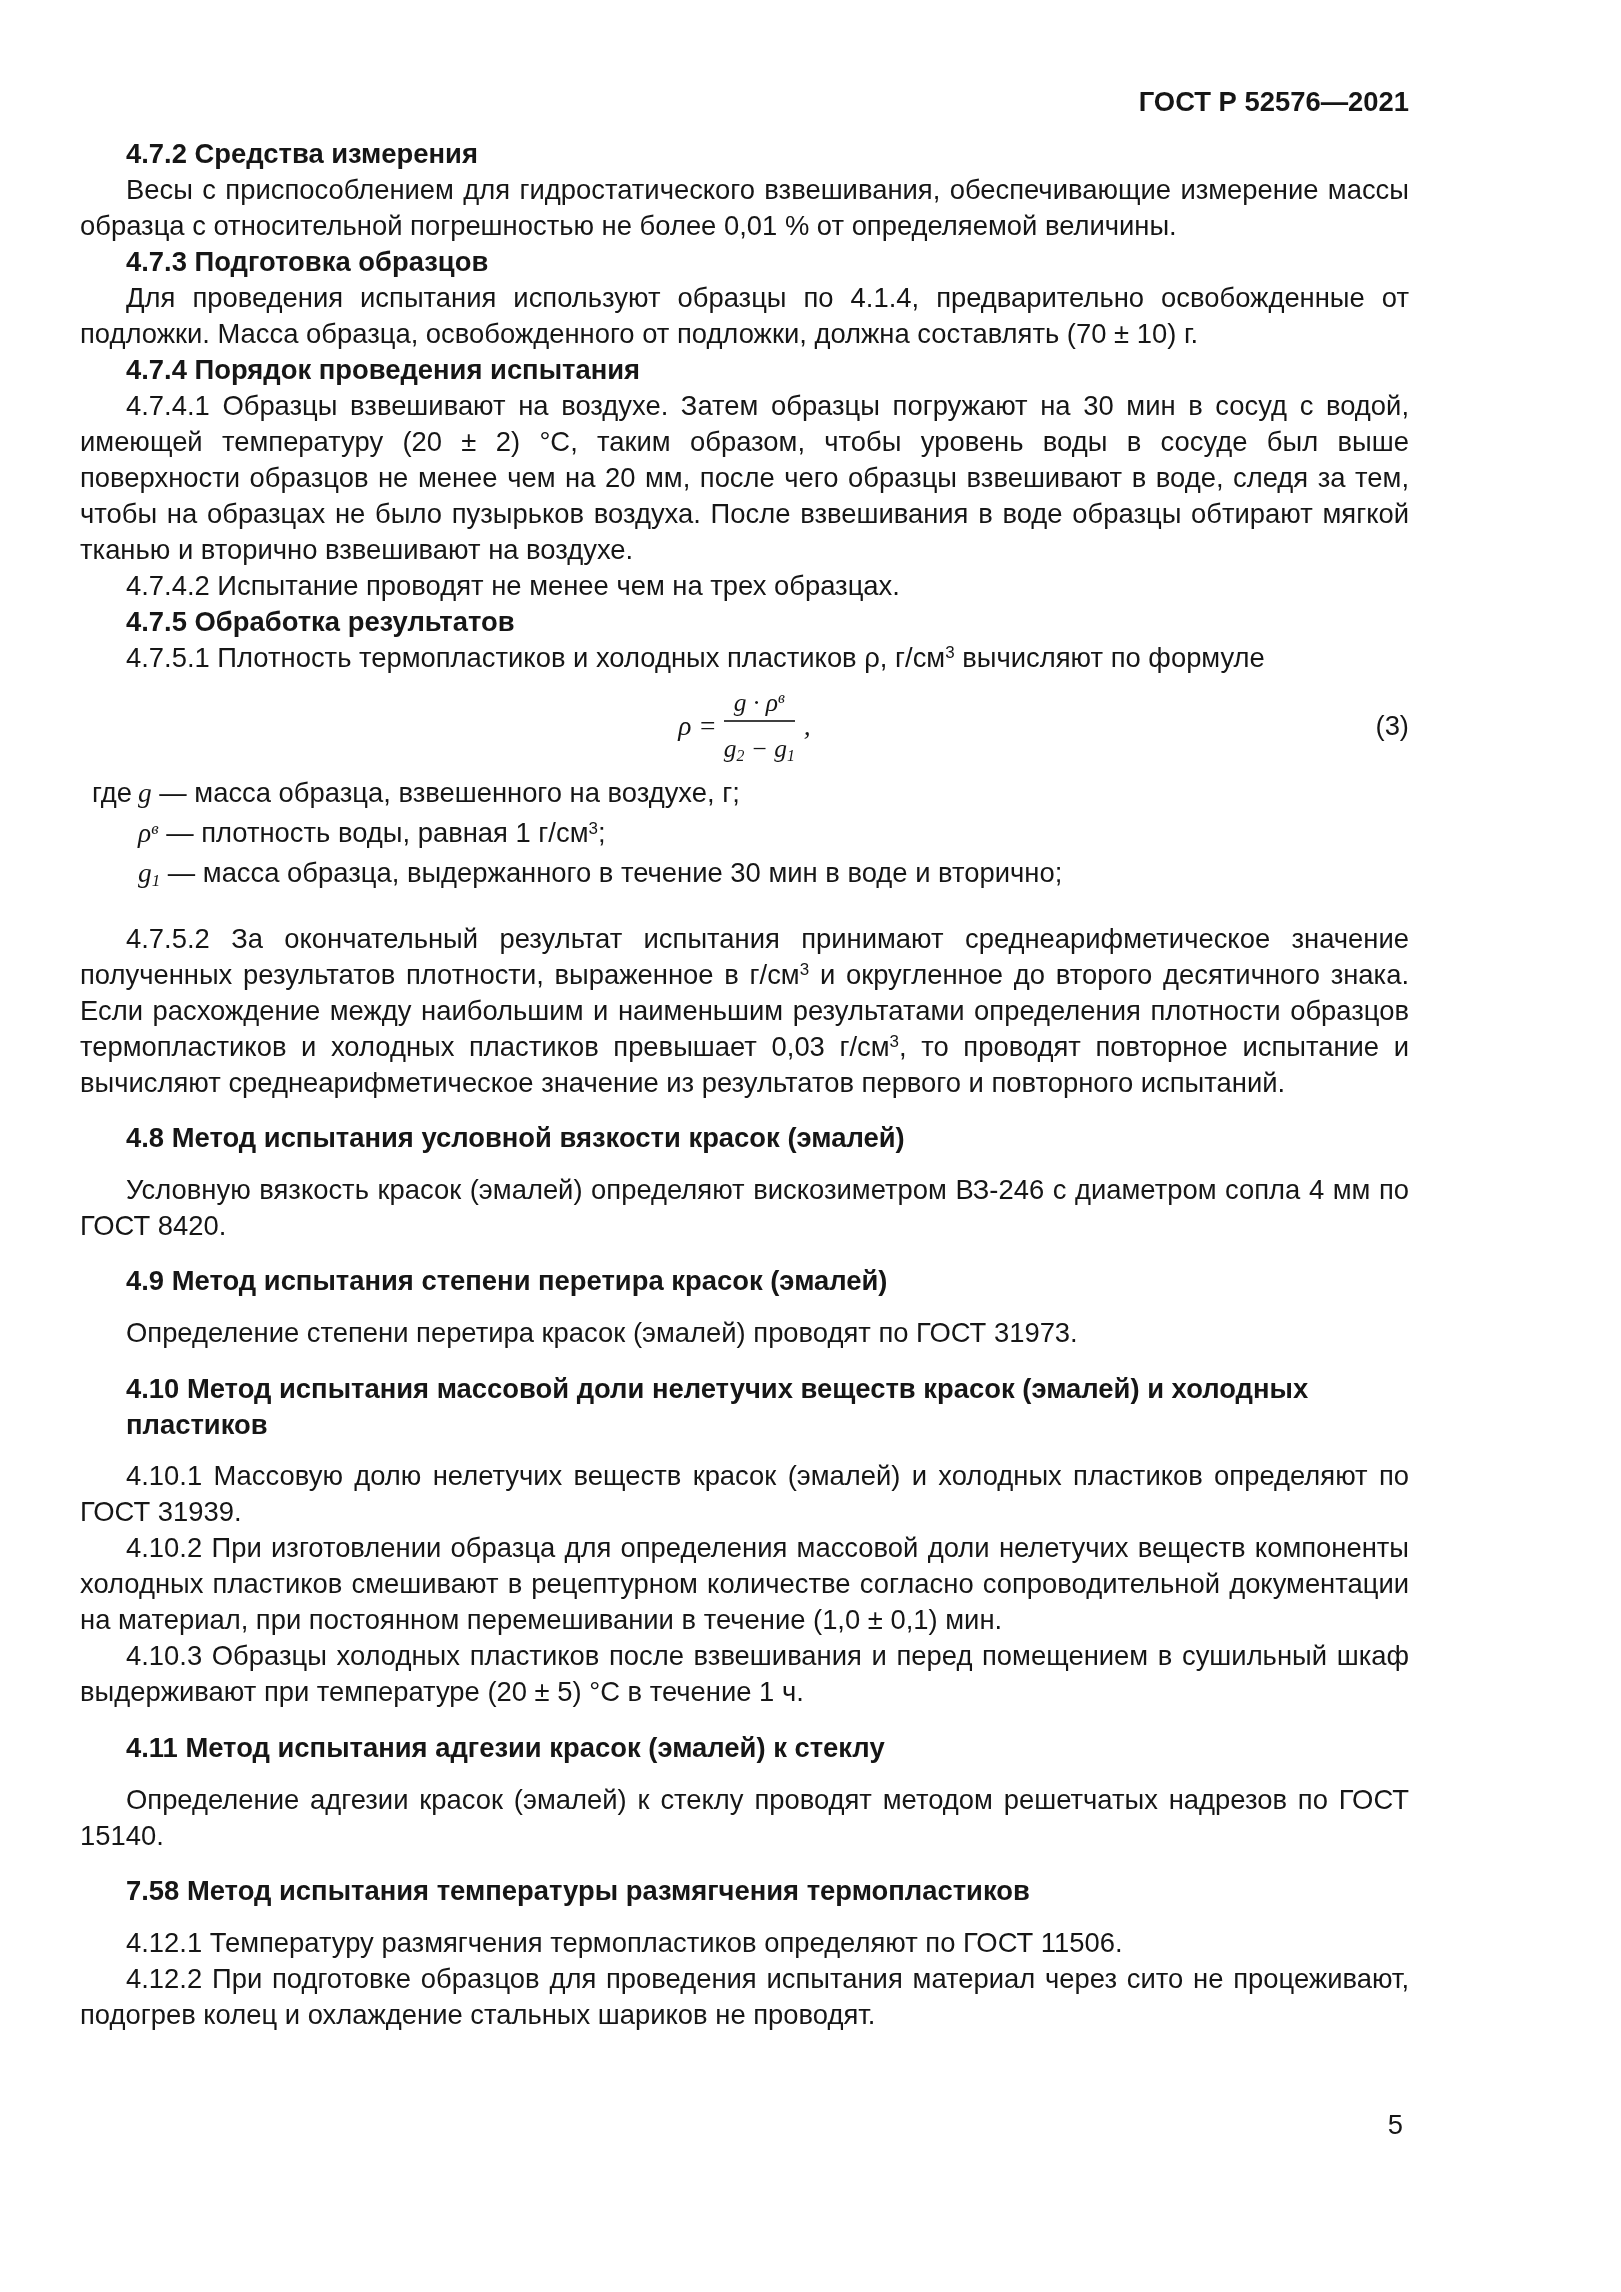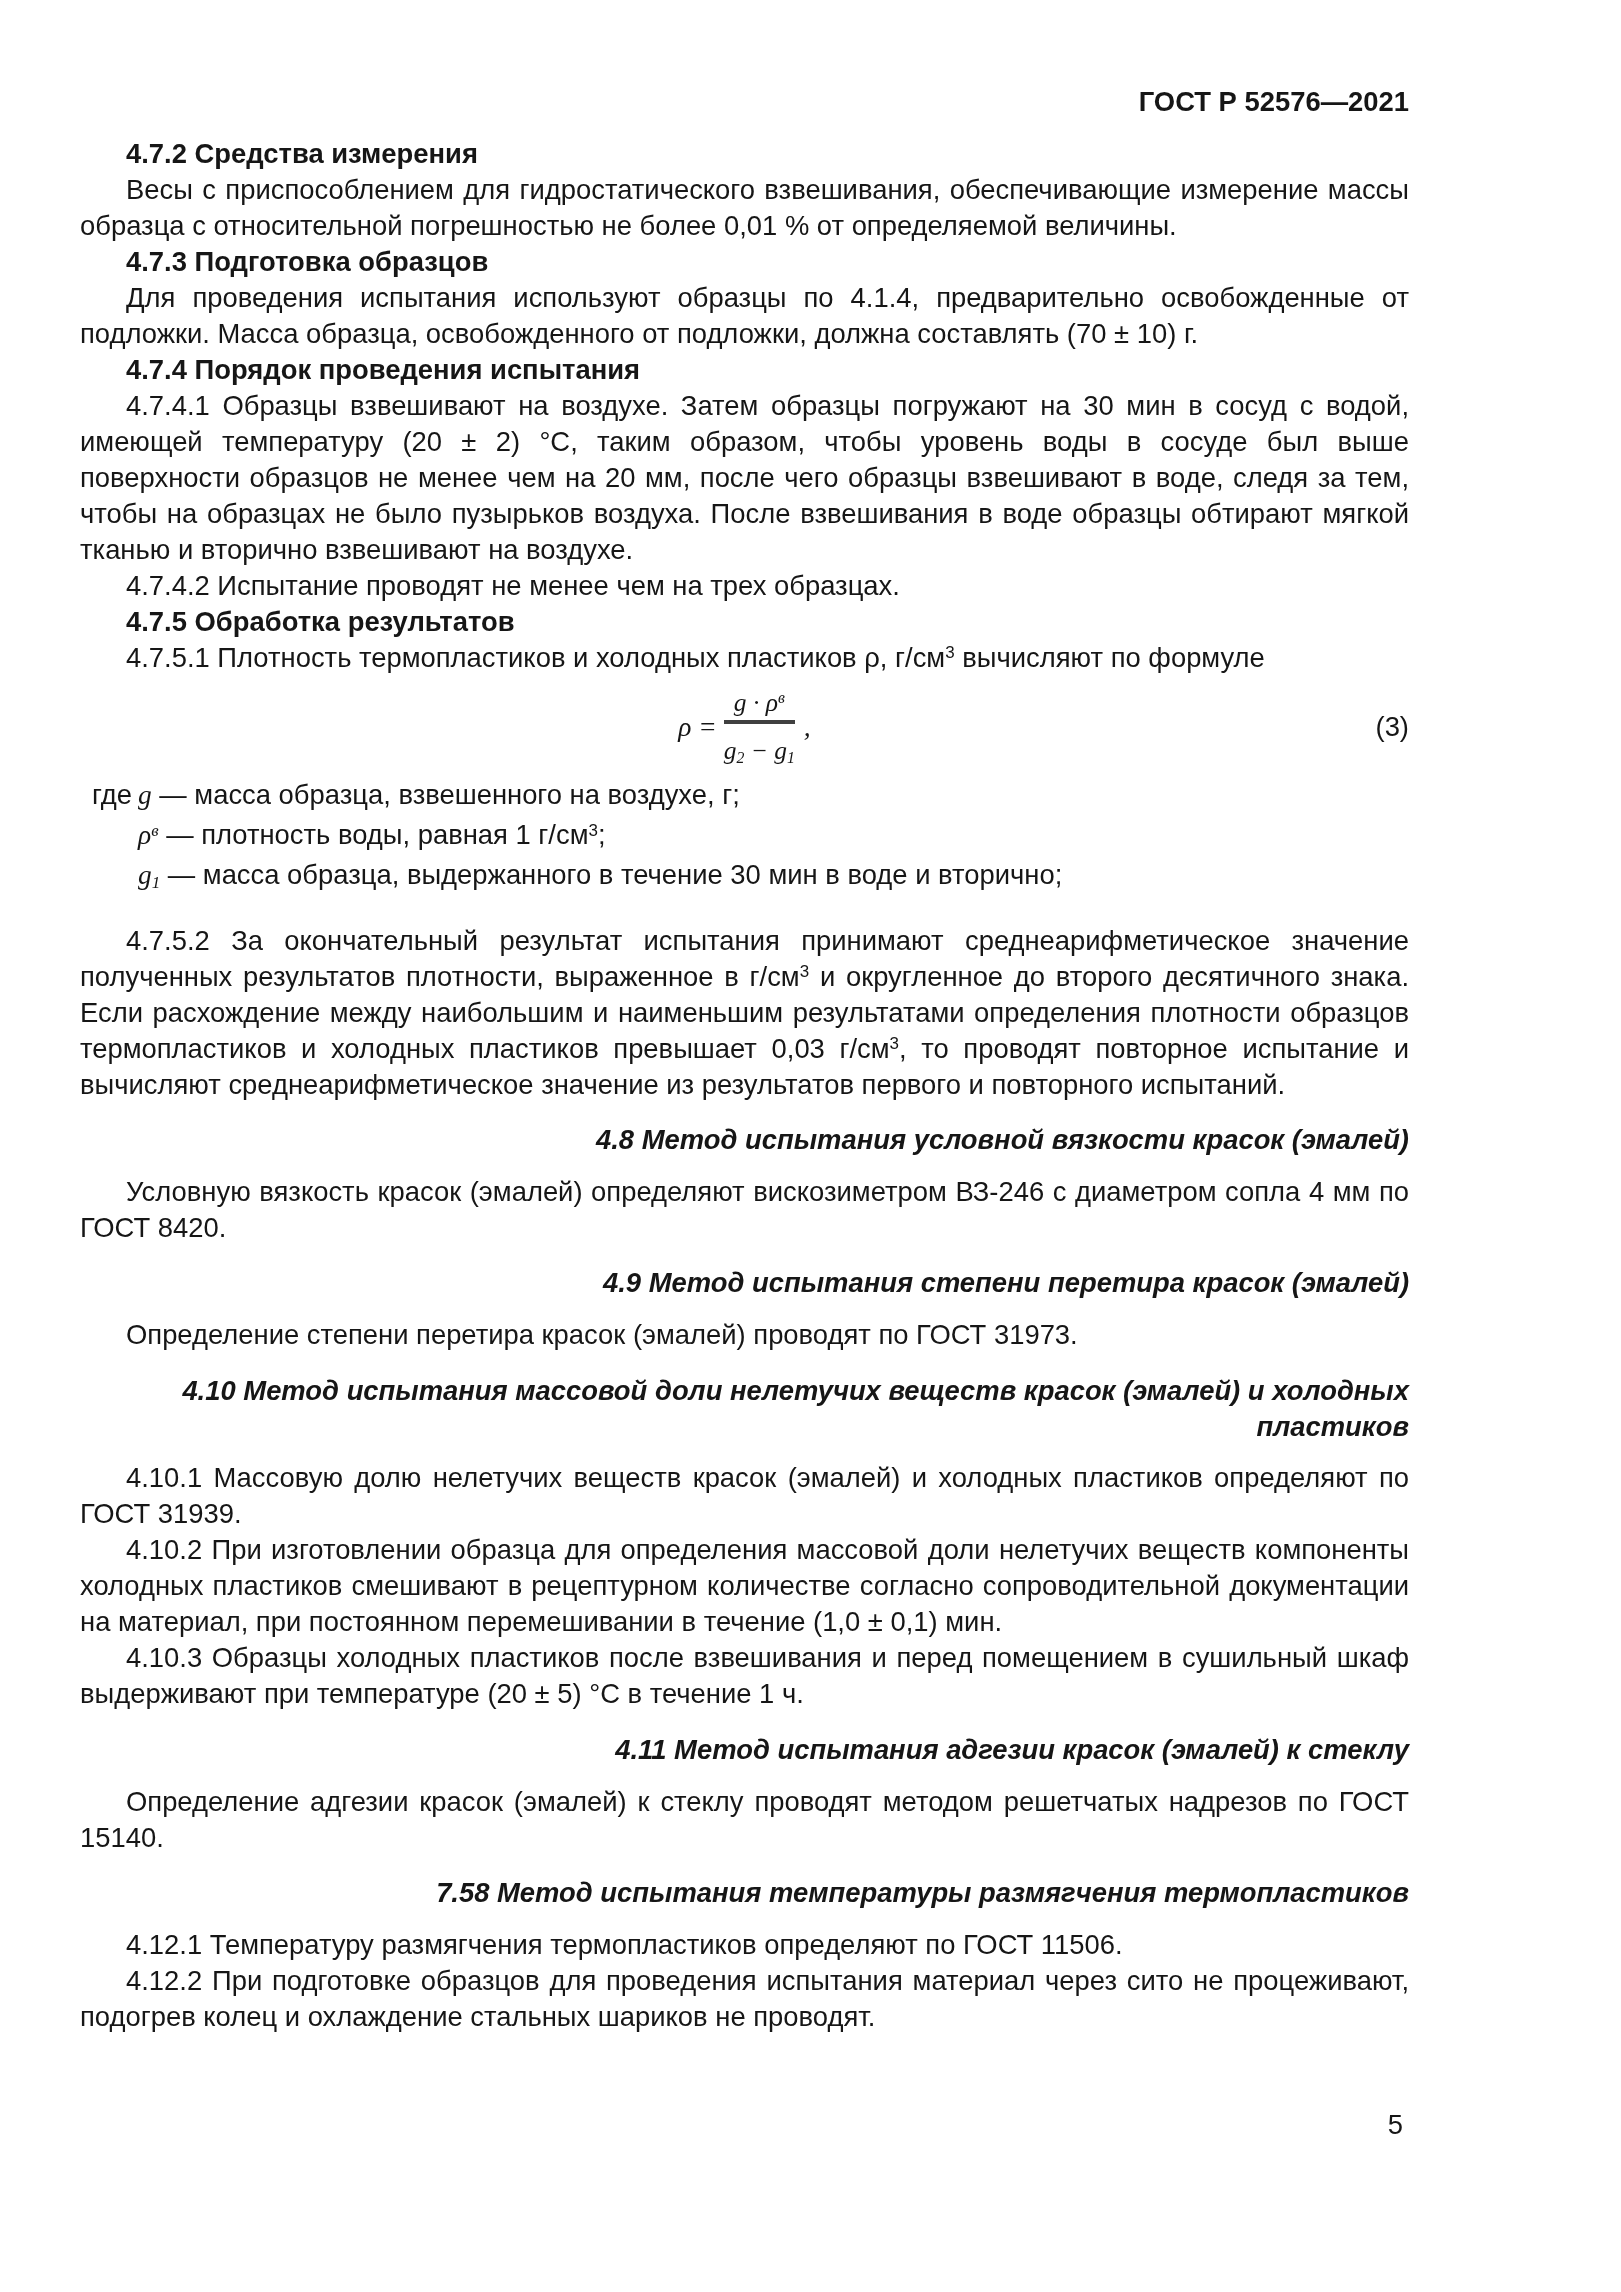--- a/index.html
+++ b/index.html
@@ -40,22 +40,21 @@
 
   .h3 {
     font-weight: bold;
     padding-left: 46px;
   }
 
   .h2 {
     font-weight: bold;
     padding-left: 46px;
     margin: 19.6px 0 15.7px 0;
-    text-align: right;
-    font-style: italic;
+    text-align: left;
   }
 
   
   .formula-row {
     position: relative;
     margin: 13.7px 0 9.8px 0;
     display: flex;
     justify-content: center;
     align-items: center;
     min-height: 69px;
@@ -69,21 +68,21 @@
     line-height: 1.1;
   }
   .frac {
     display: inline-block;
     text-align: center;
     margin: 0 6.9px;
     font-size: 25.5px;
   }
   .frac .num {
     display: block;
-    border-bottom: 4px solid #404040;
+    border-bottom: 2px solid #404040;
     padding: 0 7.8px 2.9px 7.8px;
     font-style: italic;
   }
   .frac .den {
     display: block;
     padding-top: 13px;
   }
   .f-comma { align-self: center; margin-left: 2px; }
   .formula-number {
     position: absolute;

